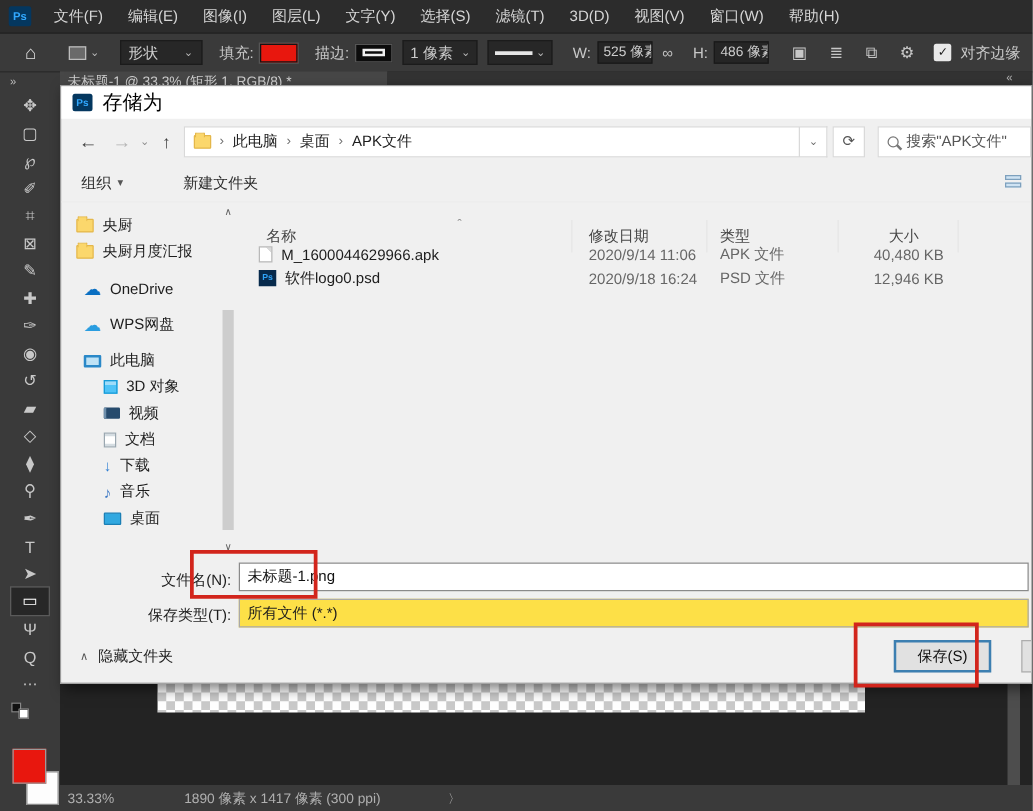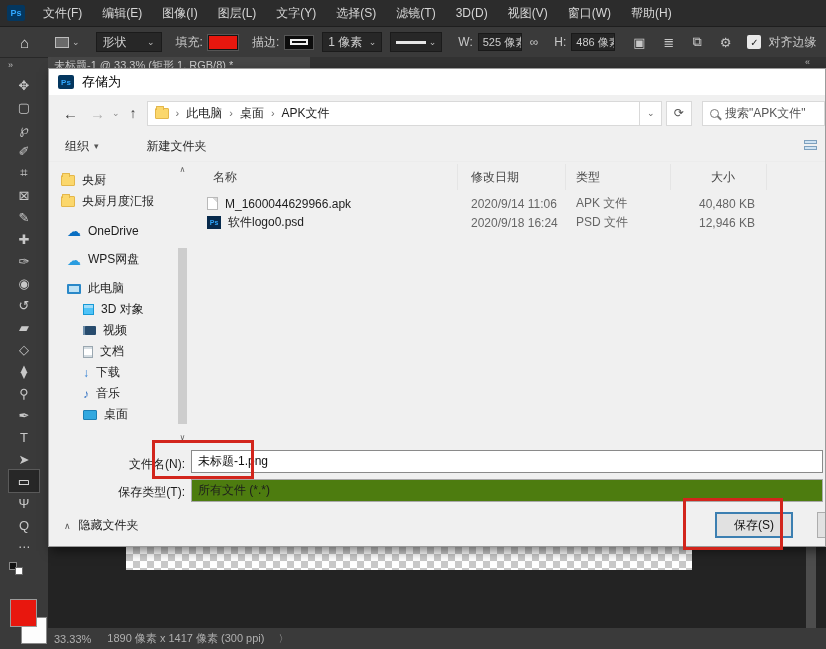--- a/index.html
+++ b/index.html
@@ -65,34 +65,34 @@
                color:#b5b5b5; font-size:9px; text-align:right; padding-right:16px; z-index:1;}
 
   
   .pasteboard { position:absolute; left:48px; top:68px; right:0; bottom:21px; background:#232323; }
   .checker { position:absolute; left:126px; top:547px; width:566px; height:23px; z-index:2;
              background:conic-gradient(#c9c9c9 25%, #ffffff 0 50%, #c9c9c9 0 75%, #ffffff 0) 0 0/14px 14px; }
   .right-bar { position:absolute; left:806px; top:547px; width:10px; height:102px; background:#4d4d4d; z-index:2;}
 
   
   .statusbar { position:absolute; left:48px; bottom:0; width:778px; height:21px; background:#3a3a3a; z-index:4;
-               display:flex; align-items:center; color:#b0b0b0; font-size:11px; }
+               display:flex; align-items:center; color:#b0b0b0; font-size:11px;gap:40px; }
   .sb-zoom { margin-left:6px; }
   .sb-dims { margin-left:16px; }
   .sb-exp  { margin-left:14px; font-size:10px; }
 
   
   .dialog { position:absolute; left:48px; top:68px; width:778px; height:479px; background:#f0f0f0;
             border:1px solid #9b9b9b; box-shadow:3px 4px 10px rgba(0,0,0,.5); z-index:10; overflow:hidden;
             font-size:12px; color:#1d1d1d; }
   .dlg-title { position:absolute; left:0; top:0; right:0; height:26px; background:#fff;
                display:flex; align-items:center; padding-left:9px; gap:8px; }
   .dlg-ps { width:16px; height:14px; background:#04375f; color:#31a8ff; font-size:8px; font-weight:bold;
             display:flex; align-items:center; justify-content:center; border-radius:2px; }
-  .dlg-title-text { font-size:13px; color:#000; }
+  .dlg-title-text { font-size:16px; color:#000; }
 
   .dlg-nav { position:absolute; left:0; top:28px; right:0; height:32px; display:flex; align-items:center; padding-left:14px;}
   .nav-back { color:#3c3c3c; font-size:15px; }
   .nav-fwd  { color:#b3b3b3; font-size:15px; margin-left:12px; }
   .nav-chev { color:#8a8a8a; font-size:9px; margin-left:7px; }
   .nav-up   { color:#3c3c3c; font-size:14px; margin-left:10px; }
   .addr { margin-left:10px; width:498px; height:25px; background:#fff; border:1px solid #d9d9d9;
           display:flex; align-items:center; gap:7px; padding:0 7px; }
   .ic-folder { width:14px; height:11px; background:#fbd76c; border:1px solid #e4b74a; border-radius:1px; position:relative;}
   .ic-folder::before { content:""; position:absolute; left:0; top:-3px; width:6px; height:3px; background:#fbd76c;
@@ -136,21 +136,21 @@
   .ic-down { color:#2f7fd3; font-weight:bold; font-size:12px; }
   .ic-music { color:#3a76c4; font-size:12px; }
   .ic-desktop { width:14px; height:10px; background:#31a8e0; border:1px solid #1b7fb5; border-radius:1px;}
   .sbar-scroll { position:absolute; left:128px; top:0; bottom:0; width:11px; background:#f0f0f0; }
   .sbar-scroll .arr { position:absolute; left:0; width:11px; height:12px; color:#606060; font-size:8px;
                       text-align:center; line-height:12px;}
   .sbar-scroll .a-up { top:0; } .sbar-scroll .a-dn { bottom:0; }
   .sbar-thumb { position:absolute; left:1px; top:84px; width:9px; height:176px; background:#cdcdcd; }
 
   .flist { position:absolute; left:139px; top:0; right:0; bottom:0; }
-  .fl-head { position:absolute; left:0; top:0; right:0; height:26px; display:flex; color:#454545; font-size:12px;}
+  .fl-head { position:absolute; left:0; top:12px; right:0; height:26px; display:flex; color:#454545; font-size:12px;}
   .fl-head .c { border-right:1px solid #e5e5e5; display:flex; align-items:center; }
   .c-name { width:270px; padding-left:25px; position:relative; }
   .c-date { width:108px; padding-left:13px; }
   .c-type { width:105px; padding-left:10px; }
   .c-size { width:96px;  padding-left:40px; }
   .sort-caret { position:absolute; left:178px; top:-2px; color:#8a8a8a; font-size:10px; }
   .fl-rows { position:absolute; left:0; top:30px; right:0; }
   .frow { display:flex; align-items:center; height:19px; font-size:12px; }
   .f-name { width:270px; display:flex; align-items:center; gap:7px; padding-left:19px; color:#1d1d1d;}
   .f-date { width:108px; padding-left:13px; color:#666; }
@@ -162,21 +162,21 @@
   .fi-file { width:11px; height:13px; background:#fff; border:1px solid #b9b9b9;
              background:linear-gradient(225deg, #d9d9d9 0 3px, #fff 0); }
   .fi-psd { width:14px; height:13px; background:#072a4c; color:#2fa3f7; font-size:7px; font-weight:bold;
             display:flex; align-items:center; justify-content:center; }
 
   .lbl-right { position:absolute; left:0; width:136px; text-align:right; color:#1d1d1d; }
   .lbl-fn { top:387px;text-align:right; }  .lbl-st { top:415px; }
   .fn-input { position:absolute; left:142px; top:381px; width:632px; height:23px; border:1px solid #8a8a8a;
               background:#fff; font-size:12px; padding:2px 6px; font-family:inherit; color:#111; outline:none;}
   .st-select { position:absolute; left:142px; top:410px; width:632px; height:23px; border:1px solid #a9a9a9;
-               background:#4d7c0f; display:flex; align-items:center; padding-left:6px; color:#1d1d1d; }
+               background:#fde047; display:flex; align-items:center; padding-left:6px; color:#1d1d1d; }
 
   .dlg-bottom { position:absolute; left:0; bottom:0; right:0; height:42px; background:#f0f0f0; }
   .hidefolders { position:absolute; left:15px; top:13px; display:flex; align-items:center; gap:8px; color:#1d1d1d;}
   .hf-chev { font-size:9px; color:#555; }
   .save-btn { position:absolute; left:666px; top:8px; width:78px; height:26px; background:#e1e1e1;
               border:2px solid #3c7fb1; font-size:12px; color:#111; font-family:inherit; }
   .cancel-part { position:absolute; left:768px; top:8px; width:40px; height:26px; background:#e1e1e1;
                  border:1px solid #adadad; }
 
   

